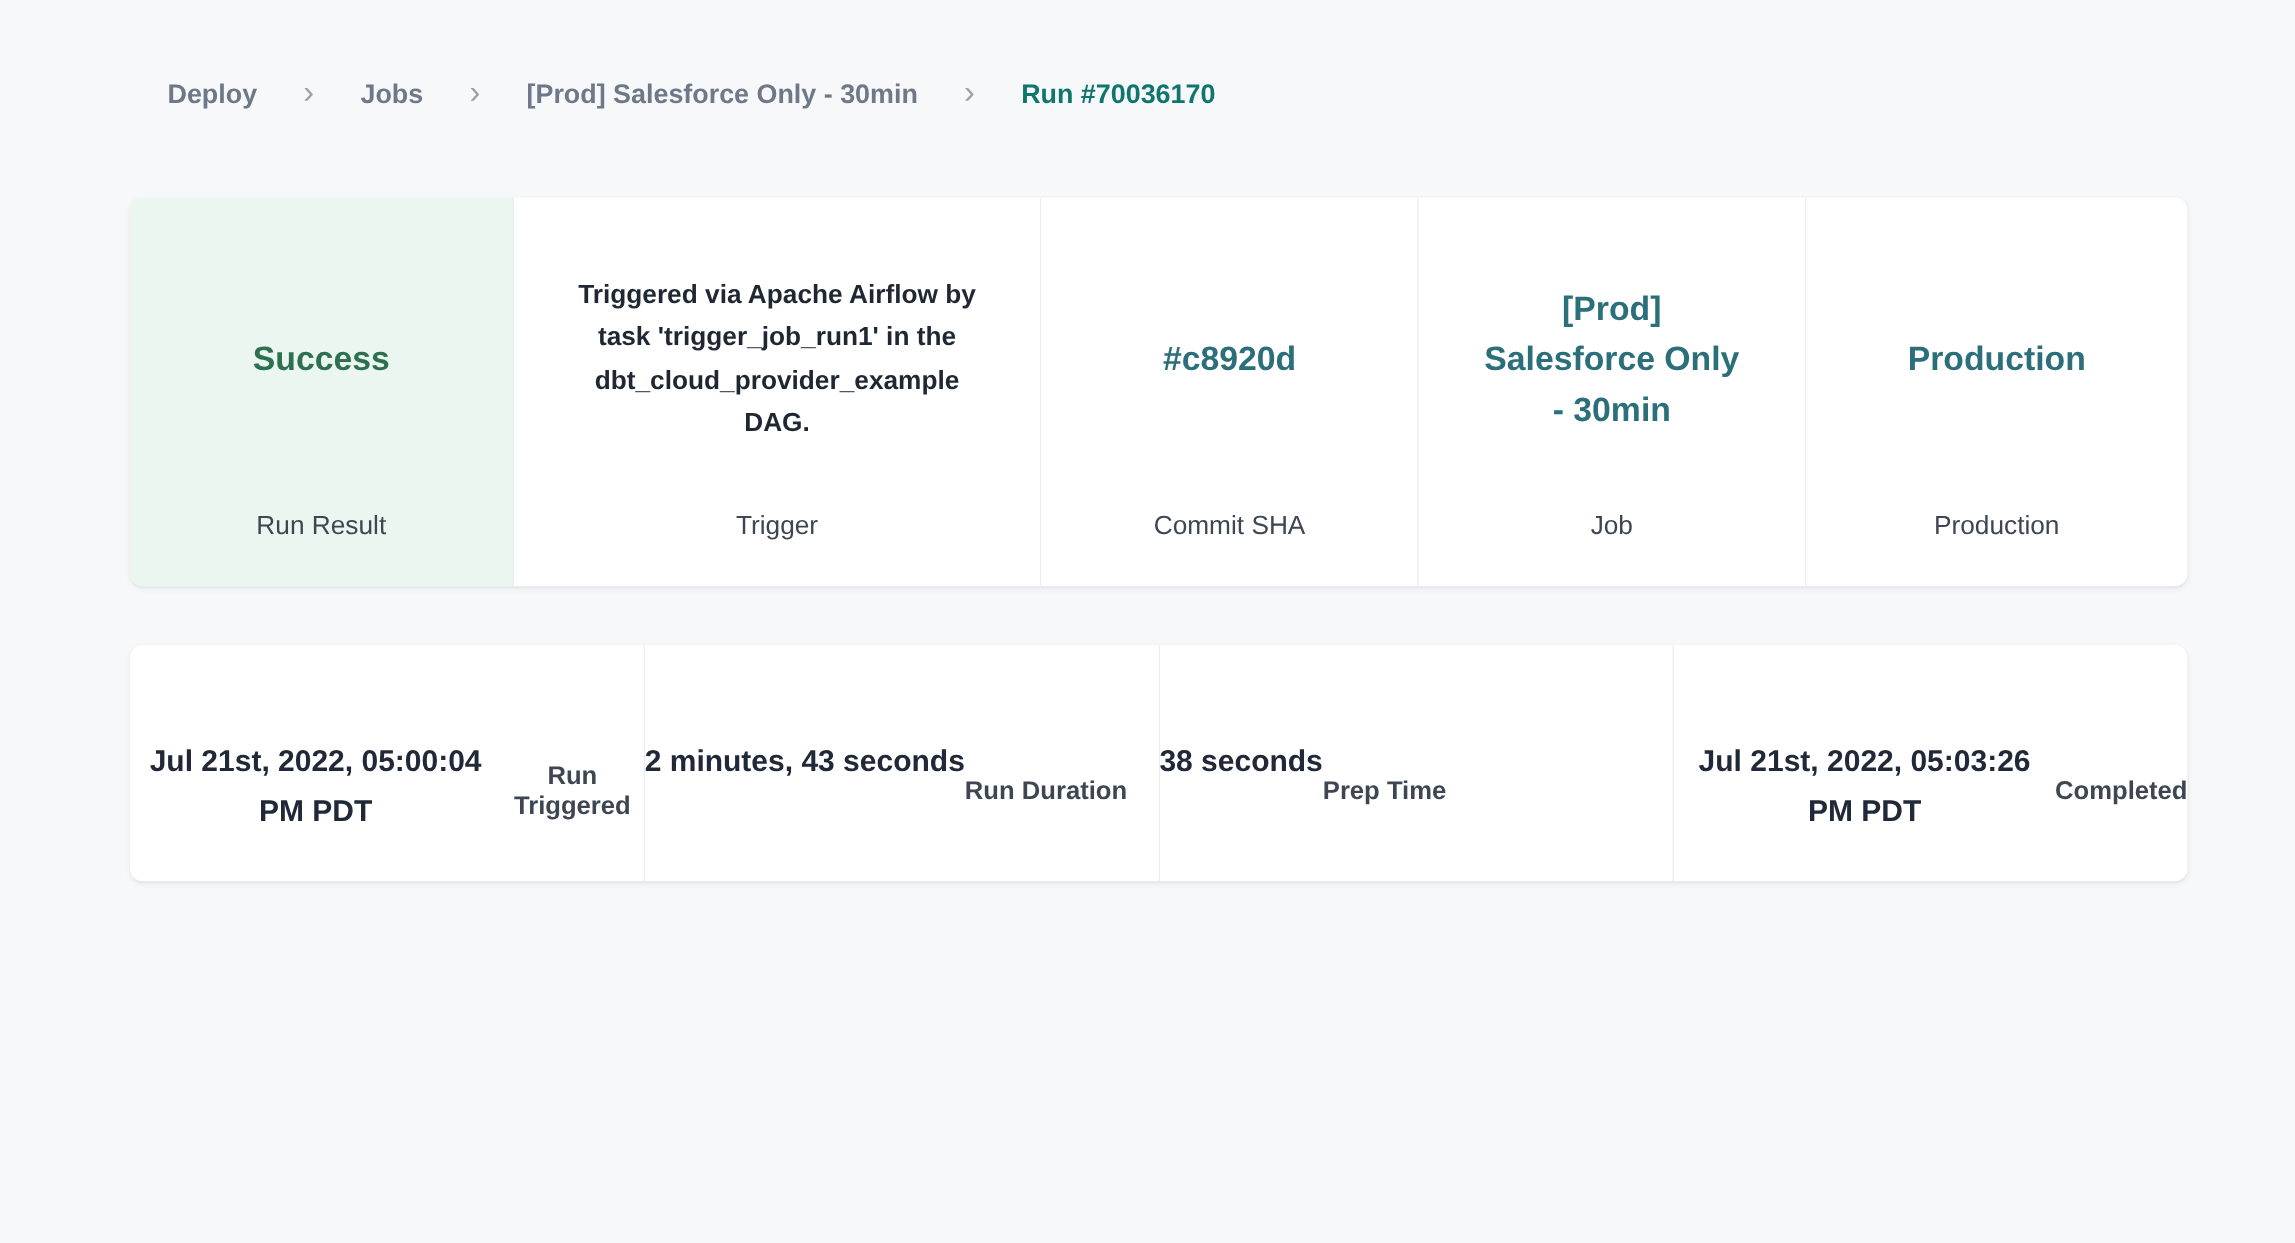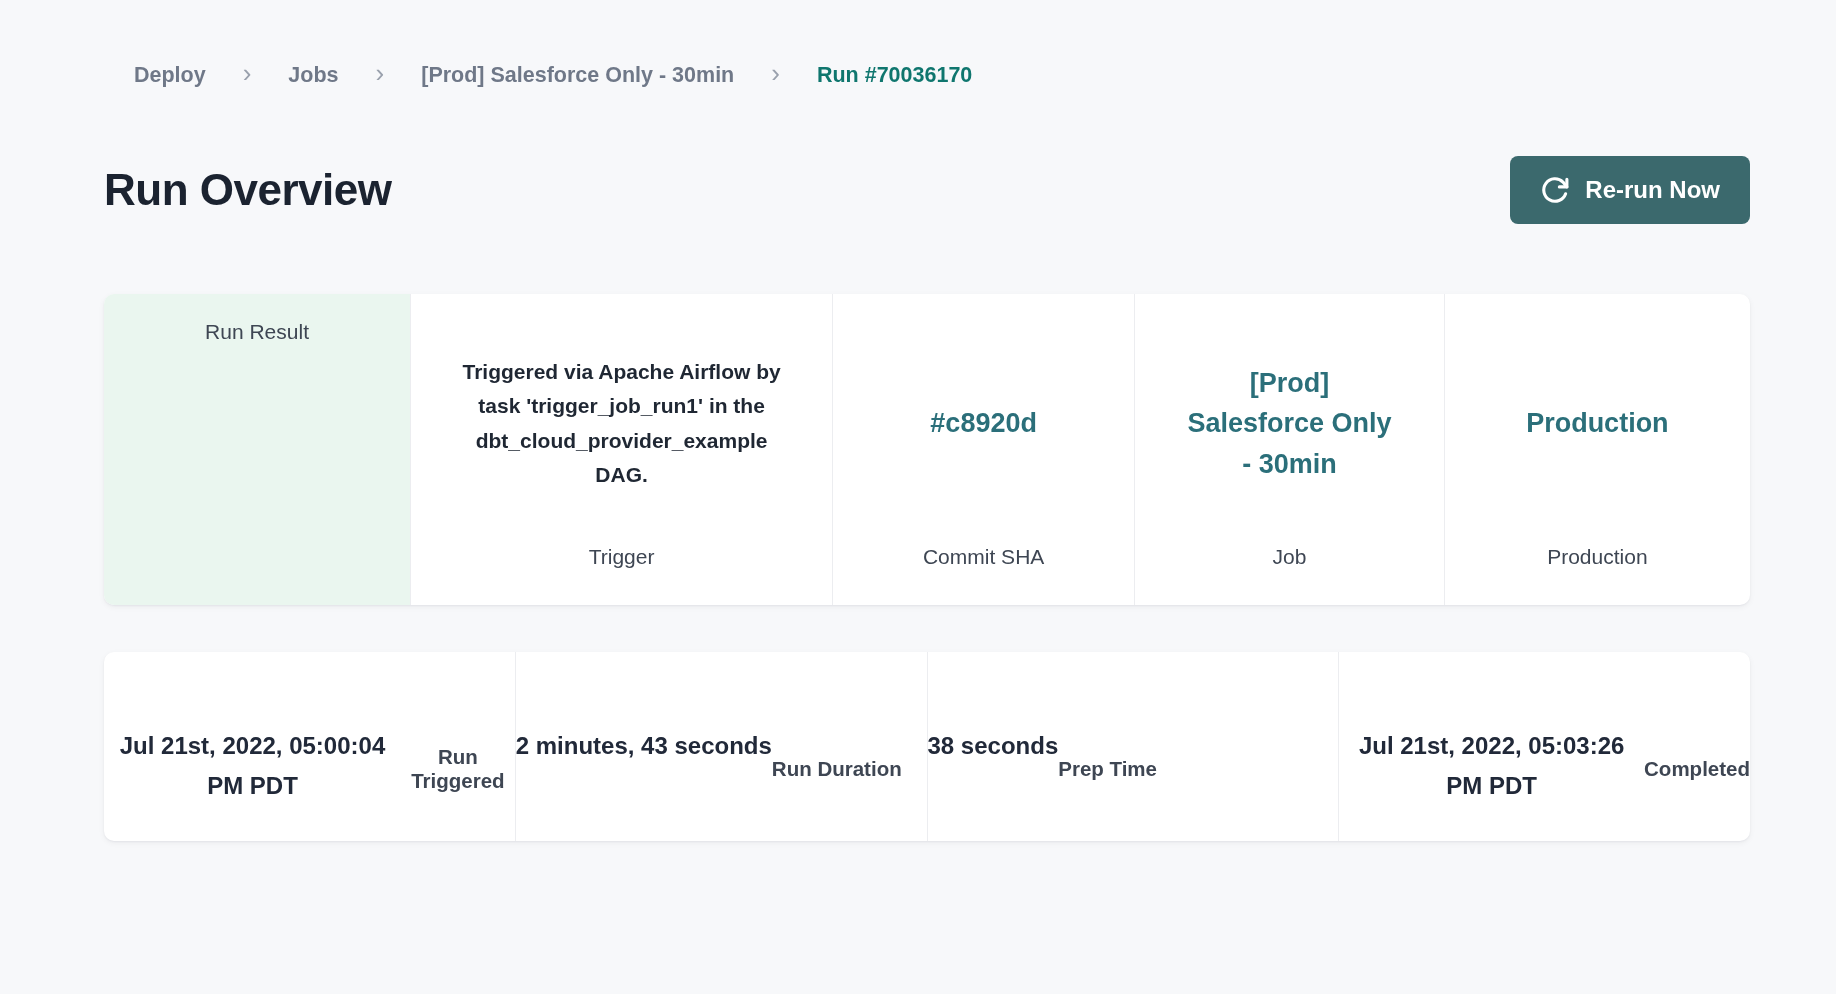--- a/index.html
+++ b/index.html
@@ -91,35 +91,26 @@
   <div class="breadcrumb">
     <span class="crumb">Deploy</span>
     <span class="sep">›</span>
     <span class="crumb">Jobs</span>
     <span class="sep">›</span>
     <span class="crumb">[Prod] Salesforce Only - 30min</span>
     <span class="sep">›</span>
     <span class="crumb current">Run #70036170</span>
   </div>
 
-  <div class="header-row">
-    <h1 class="page-title">Run Overview</h1>
-    <button class="rerun-btn">
-      <span>
-        <svg width="30" height="30" viewBox="0 0 24 24" fill="none" stroke="#ffffff" stroke-width="2.5" stroke-linecap="round" stroke-linejoin="round">
-          <polyline points="21.5 3.5 21.5 9.5 15.5 9.5"></polyline>
-          <path d="M20.49 15a9 9 0 1 1-2.12-9.36L21.5 9.5"></path>
-        </svg>
-      </span>
-      <span>Re-run Now</span>
-    </button>
-  </div>
 
   <div class="summary-row">
     <div class="summary-cell sc-1">
+      <div class="cell-value-wrap">
+        <div class="cell-value success">Success</div>
+      </div>
       <div class="cell-label">Run Result</div>
     </div>
     <div class="summary-cell sc-2">
       <div class="cell-value-wrap">
         <div class="cell-value trigger">Triggered via Apache Airflow by task 'trigger_job_run1' in the dbt_cloud_provider_example DAG.</div>
       </div>
       <div class="cell-label">Trigger</div>
     </div>
     <div class="summary-cell sc-3">
       <div class="cell-value-wrap">

